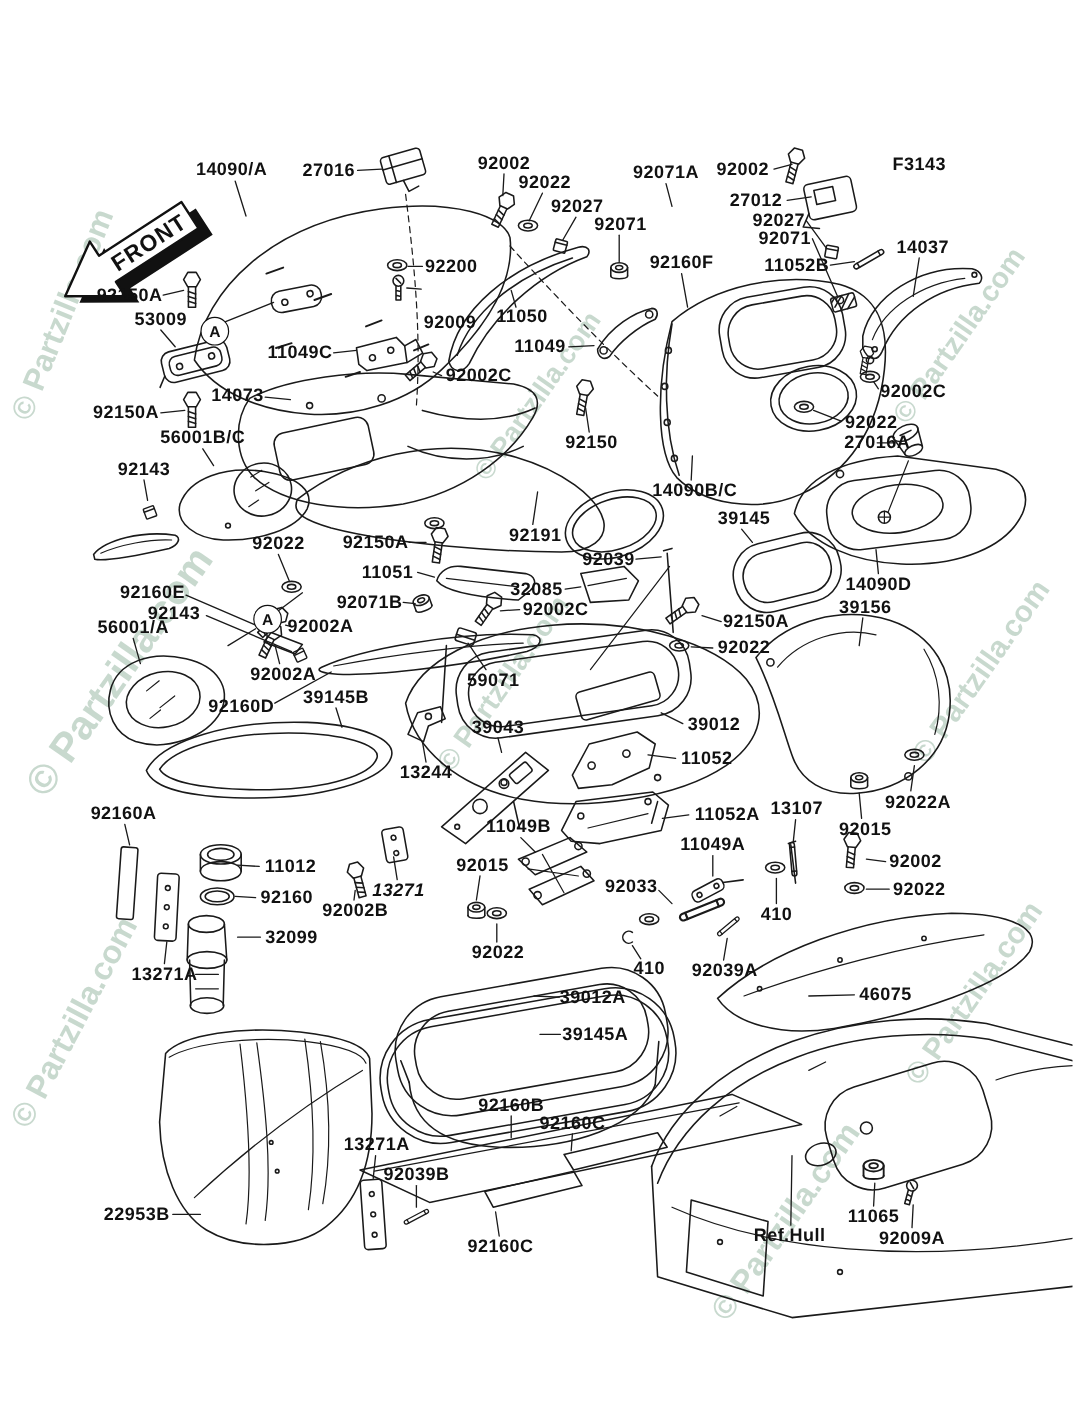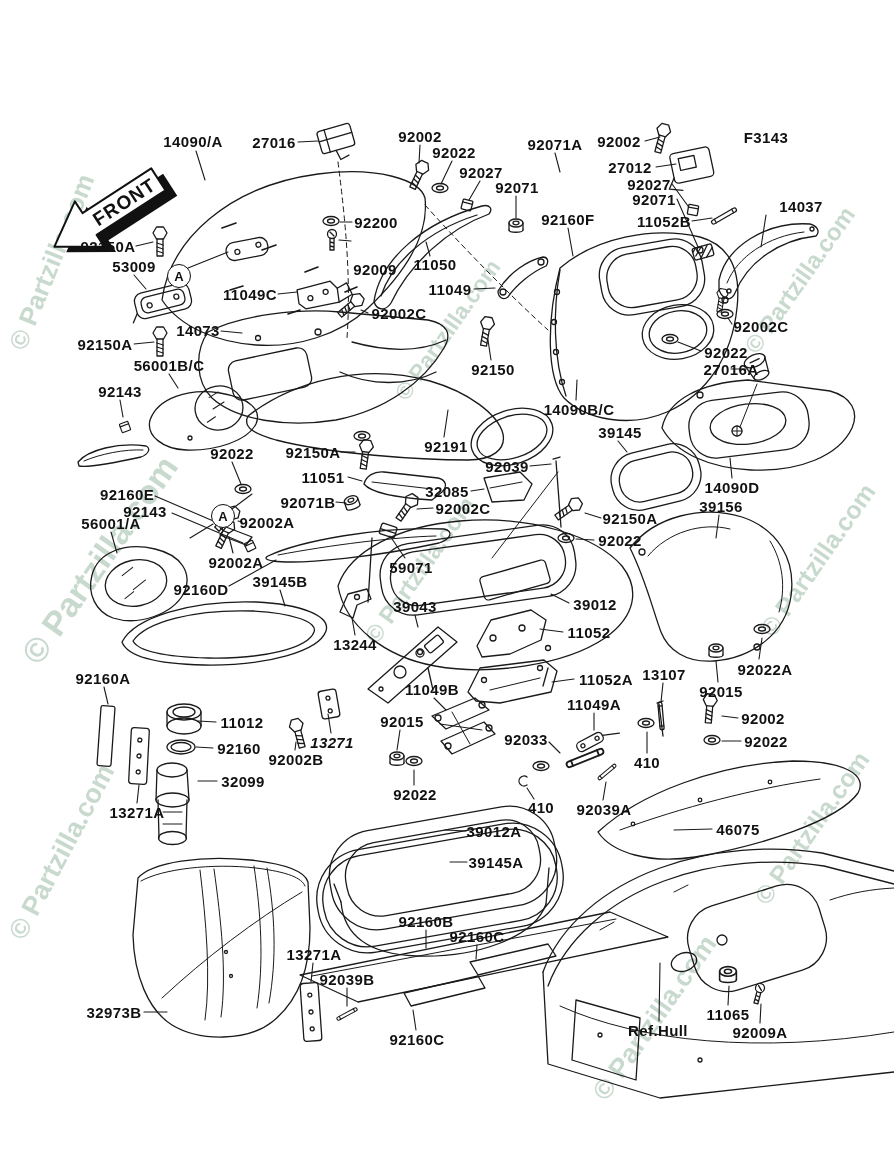--- a/index.html
+++ b/index.html
@@ -579,21 +579,21 @@
       <div class="part-label" style="left: 454px; top: 152px;">92022</div>
       <div class="part-label" style="left: 481px; top: 172px;">92027</div>
       <div class="part-label" style="left: 517px; top: 187px;">92071</div>
       <div class="part-label" style="left: 555px; top: 144px;">92071A</div>
       <div class="part-label" style="left: 619px; top: 141px;">92002</div>
       <div class="part-label" style="left: 630px; top: 167px;">27012</div>
       <div class="part-label" style="left: 649px; top: 184px;">92027</div>
       <div class="part-label" style="left: 654px; top: 199px;">92071</div>
       <div class="part-label" style="left: 766px; top: 137px;">F3143</div>
       <div class="part-label" style="left: 664px; top: 221px;">11052B</div>
-      <div class="part-label" style="left: 769px; top: 206px; margin-left: 32px;">14037</div>
+      <div class="part-label" style="left: 769px; top: 206px;">14037</div>
       <div class="part-label" style="left: 376px; top: 222px;">92200</div>
       <div class="part-label" style="left: 375px; top: 241px; margin-top: 28px;">92009</div>
       <div class="part-label" style="left: 568px; top: 219px;">92160F</div>
       <div class="part-label" style="left: 108px; top: 246px;">92150A</div>
       <div class="part-label" style="left: 134px; top: 266px;">53009</div>
       <div class="part-label" style="left: 250px; top: 294px;">11049C</div>
       <div class="part-label" style="left: 435px; top: 264px;">11050</div>
       <div class="part-label" style="left: 450px; top: 289px;">11049</div>
       <div class="part-label" style="left: 399px; top: 313px;">92002C</div>
       <div class="part-label" style="left: 105px; top: 344px;">92150A</div>
@@ -652,20 +652,20 @@
       <div class="part-label" style="left: 541px; top: 807px;">410</div>
       <div class="part-label" style="left: 604px; top: 809px;">92039A</div>
       <div class="part-label" style="left: 738px; top: 829px;">46075</div>
       <div class="part-label" style="left: 494px; top: 831px;">39012A</div>
       <div class="part-label" style="left: 496px; top: 862px;">39145A</div>
       <div class="part-label" style="left: 426px; top: 921px;">92160B</div>
       <div class="part-label" style="left: 477px; top: 936px;">92160C</div>
       <div class="part-label" style="left: 417px; top: 1039px;">92160C</div>
       <div class="part-label" style="left: 314px; top: 954px;">13271A</div>
       <div class="part-label" style="left: 347px; top: 979px;">92039B</div>
-      <div class="part-label" style="left: 114px; top: 1012px;">32973B</div>
+      <div class="part-label" style="left: 114px; top: 1012px;">22953B</div>
       <div class="part-label" style="left: 658px; top: 1030px;">Ref.Hull</div>
       <div class="part-label" style="left: 728px; top: 1014px;">11065</div>
       <div class="part-label" style="left: 760px; top: 1032px;">92009A</div>
       <div class="callout" style="left: 179px; top: 276px;">A</div>
       <div class="callout" style="left: 223px; top: 516px;">A</div>
     </div>
 </div>
 
 </body></html>

